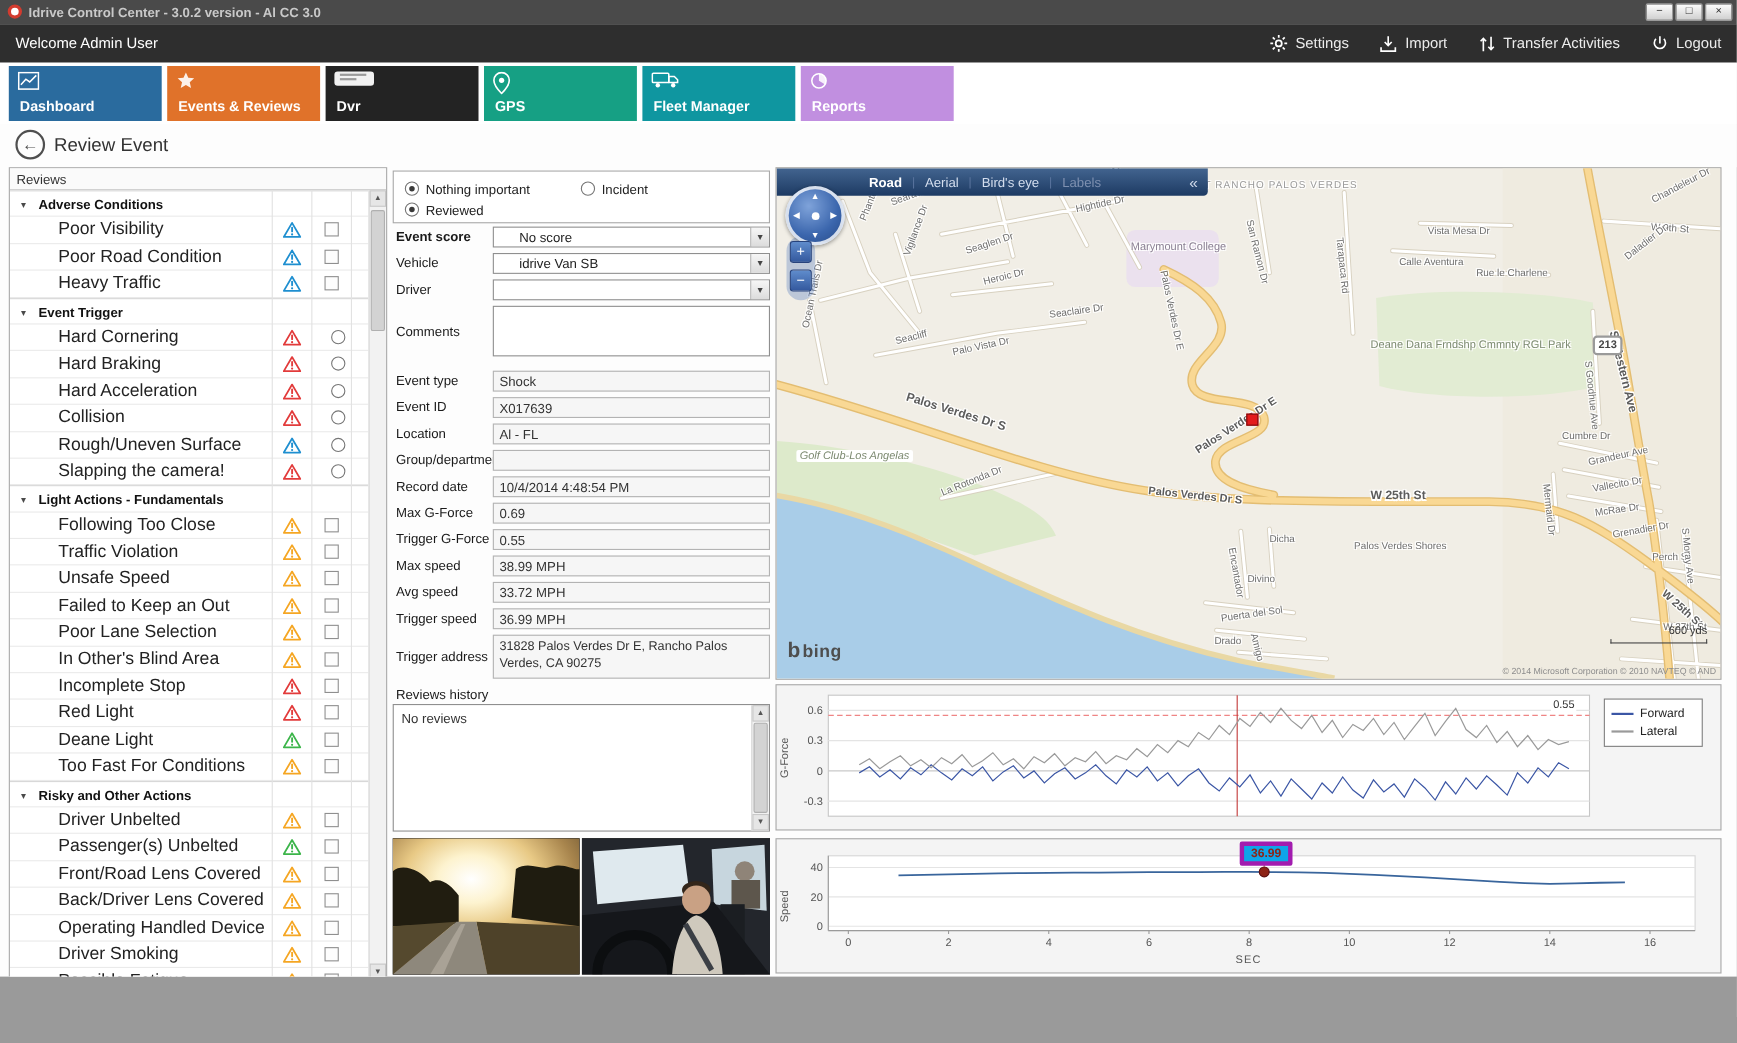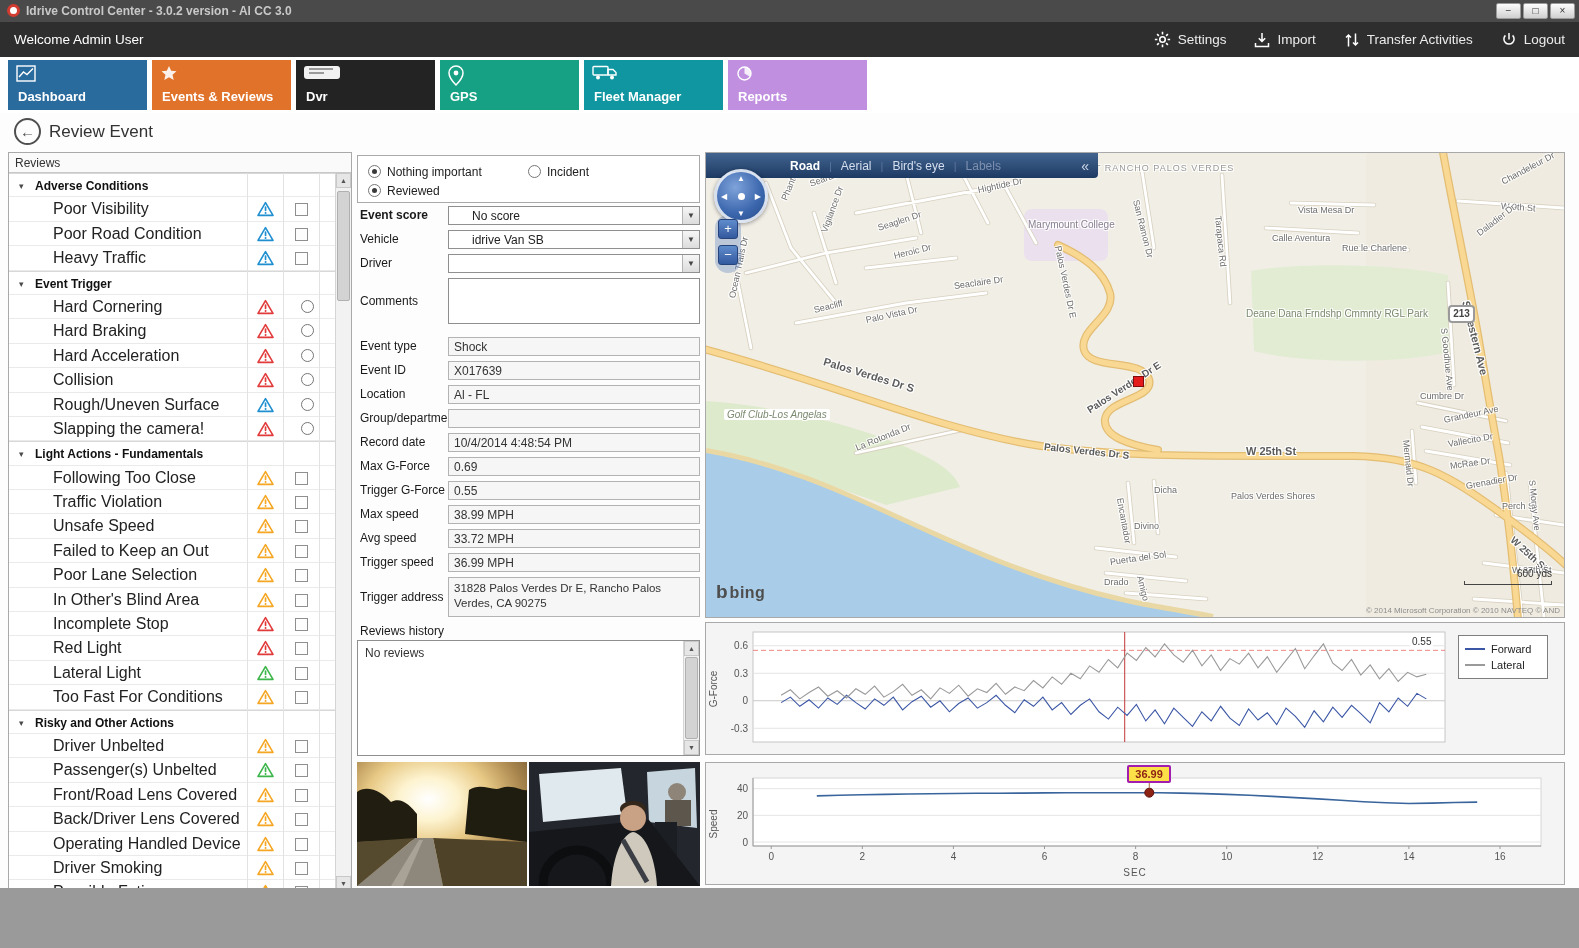--- a/index.html
+++ b/index.html
@@ -110,21 +110,21 @@
 
   
   .chart-panel { background:#f4f4f4; }
   .chart-panel svg { display:block; margin:1px; }
   .ylab { position:absolute; left:2px; top:50%; transform:translateY(-50%) rotate(180deg); writing-mode:vertical-rl; font-size:10px; color:#555; }
   .thlabel { position:absolute; background:#fff; font-size:10px; color:#333; padding:0 2px; }
   .legend { position:absolute; left:752px; top:12px; width:90px; height:44px; background:#fff; border:1px solid #7e7e7e; padding:5px 6px; }
   .lg-row { display:flex; align-items:center; gap:6px; height:16px; }
   .lg-line { display:inline-block; width:20px; height:2px; }
   .lg-name { font-size:11px; color:#222; }
-  .tooltip { position:absolute; top:2px; background:#fde047; border:2px solid #a21caf; color:#8d2315; font-size:11px; font-weight:bold; padding:1px 6px; border-radius:2px; z-index:3; }
+  .tooltip { position:absolute; top:2px; background:#0ea5e9; border:4px solid #a21caf; color:#8d2315; font-size:11px; font-weight:bold; padding:1px 6px; border-radius:2px; z-index:3; }
   .xlab { position:absolute; left:50%; transform:translateX(-50%); top:104px; font-size:10px; color:#555; letter-spacing:1px; }
 
   
   #footer { position:absolute; left:0; top:903px; width:1579px; height:45px; background:#414141; display:flex; align-items:center; padding-left:25px; gap:13px; }
   .fbtn { width:150px; height:28px; background:linear-gradient(#8d98a1,#707d88); border:1px solid #5f6a74; border-radius:2px; color:#fff; font-size:12.5px; text-align:center; line-height:26px; cursor:pointer; }
 </style>
 </head>
 <body>
 
 <div id="app">
@@ -403,21 +403,21 @@
         <div class="trow item">
           <span class="itlabel">Red Light</span>
           <span class="icell"><svg width="17" height="16" viewBox="0 0 17 16">
               <path d="M8.5 1.6 L16 14.4 H1 Z" fill="#fff" stroke="#e23b3b" stroke-width="1.6" stroke-linejoin="round"></path>
               <rect x="7.7" y="5.2" width="1.7" height="5" rx="0.8" fill="#e23b3b"></rect>
               <circle cx="8.55" cy="12.1" r="1" fill="#e23b3b"></circle>
             </svg></span>
           <span class="ccell"><span class="rctl"></span></span>
         </div>
         <div class="trow item">
-          <span class="itlabel">Lateral Light</span>
+          <span class="itlabel">Deane Light</span>
           <span class="icell"><svg width="17" height="16" viewBox="0 0 17 16">
               <path d="M8.5 1.6 L16 14.4 H1 Z" fill="#fff" stroke="#3cb54a" stroke-width="1.6" stroke-linejoin="round"></path>
               <rect x="7.7" y="5.2" width="1.7" height="5" rx="0.8" fill="#3cb54a"></rect>
               <circle cx="8.55" cy="12.1" r="1" fill="#3cb54a"></circle>
             </svg></span>
           <span class="ccell"><span class="rctl"></span></span>
         </div>
         <div class="trow item">
           <span class="itlabel">Too Fast For Conditions</span>
           <span class="icell"><svg width="17" height="16" viewBox="0 0 17 16">

